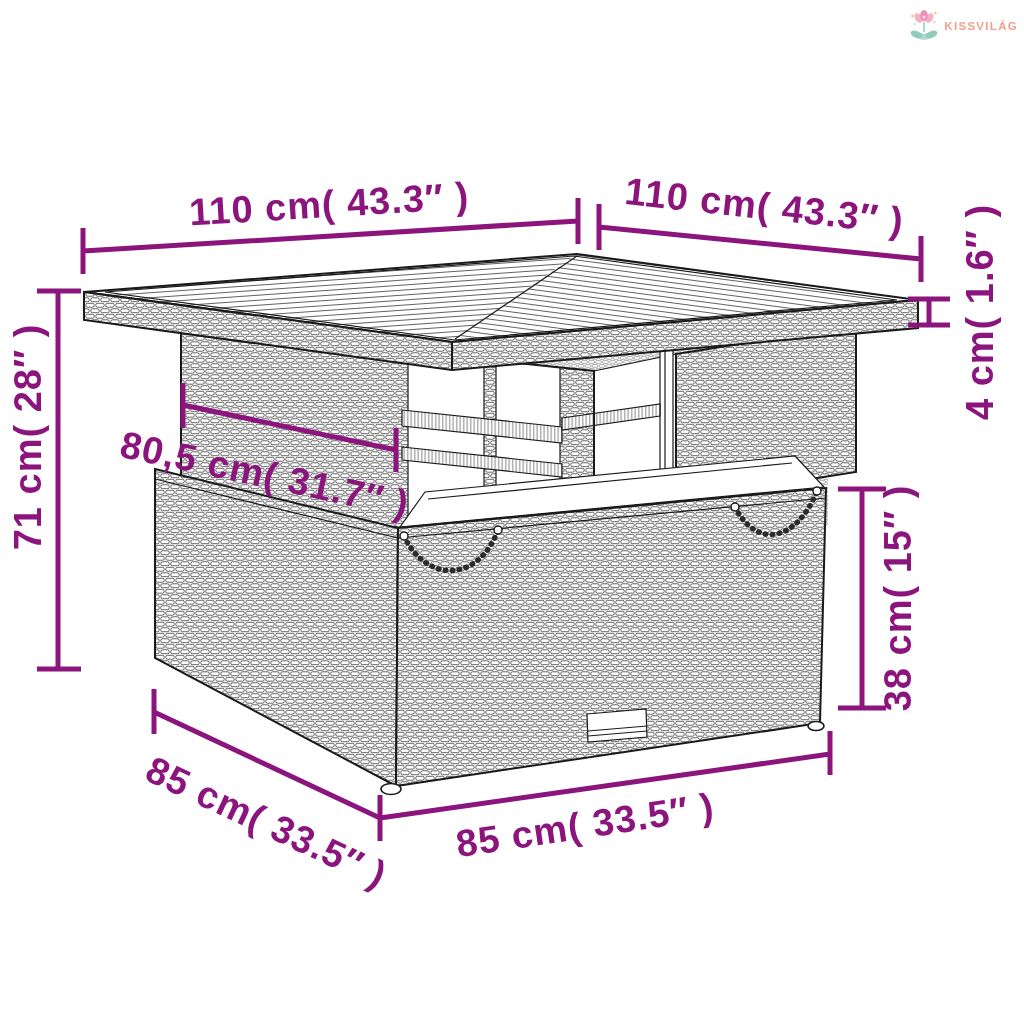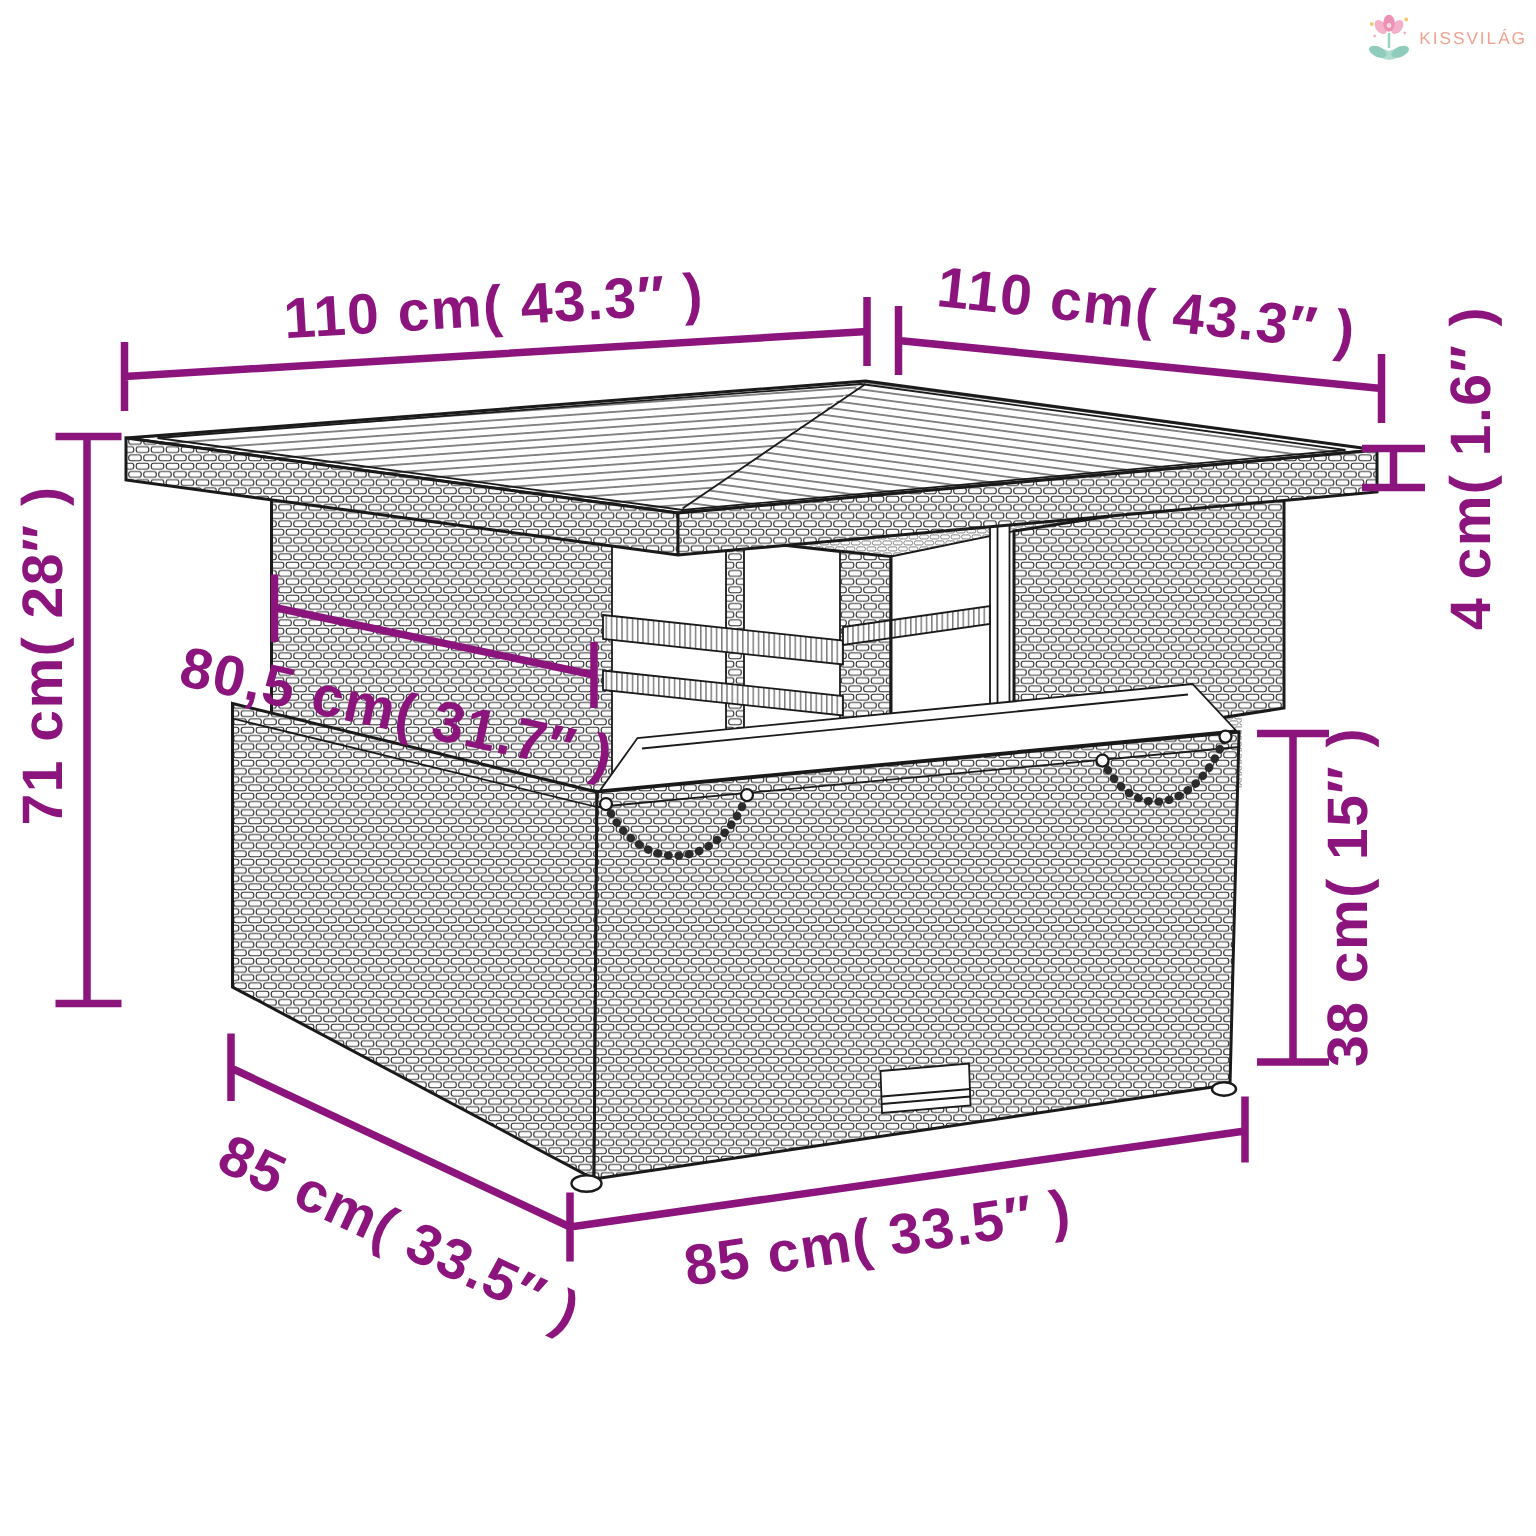--- a/index.html
+++ b/index.html
@@ -22,21 +22,21 @@
   }
   .dimstroke{stroke:var(--accent);stroke-width:5;fill:none;stroke-linecap:butt;}
   .outline{stroke:var(--ink);stroke-width:2;fill:none;}
   .thin{stroke:var(--ink);stroke-width:1.2;fill:none;}
   .logo{
     position:absolute;top:7px;right:6px;
     display:flex;align-items:center;gap:4px;
     user-select:none;
   }
   .logo-name{
-    font-weight:400;font-size:11.5px;letter-spacing:1.3px;
+    font-weight:700;font-size:11.5px;letter-spacing:1.3px;
     color:var(--brand);
   }
 </style>
 </head>
 <body>
 
 <div class="stage">
 
   <svg class="drawing" viewBox="0 0 1024 1024" aria-hidden="true">
     <defs>

